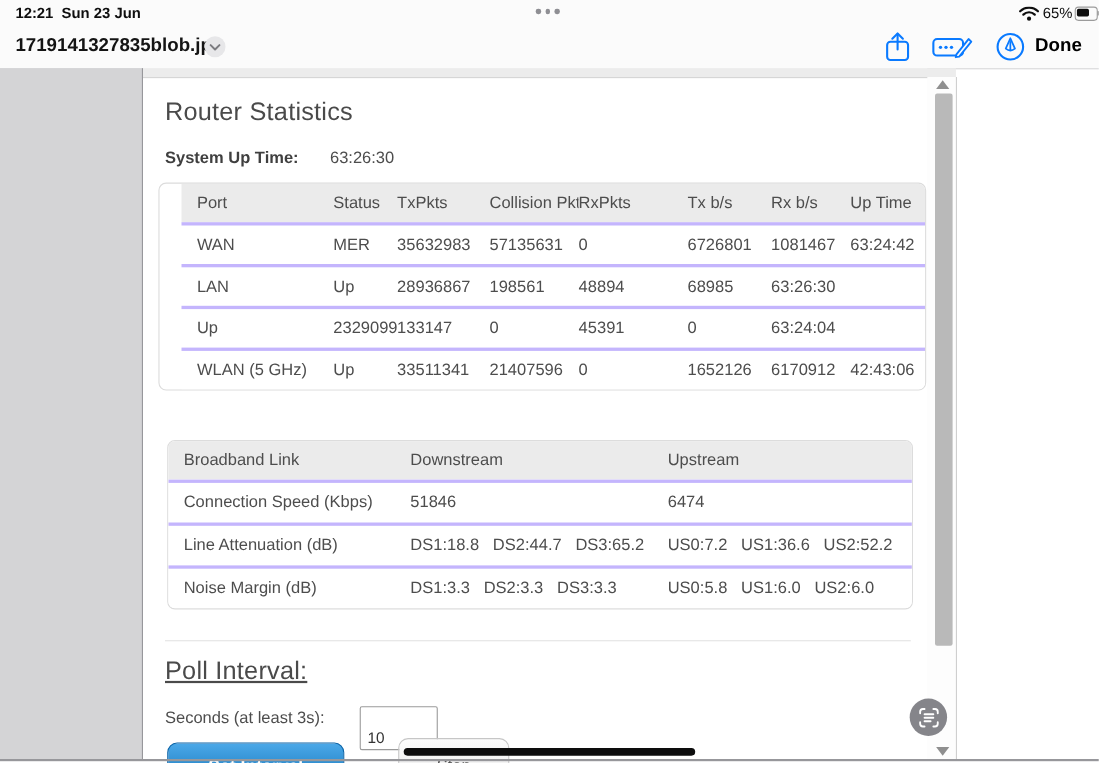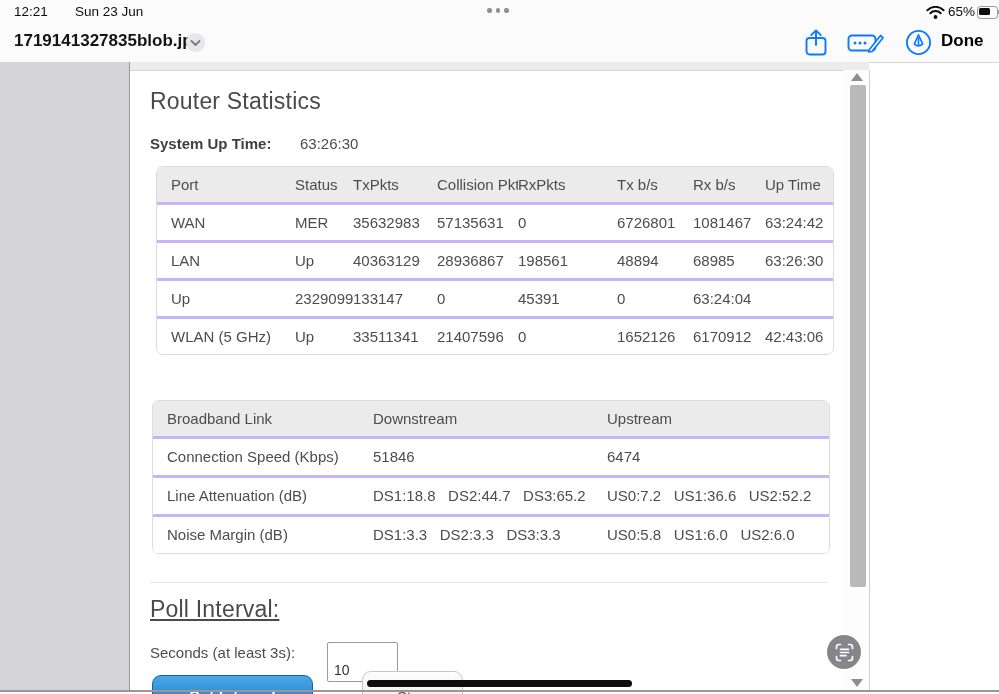--- a/index.html
+++ b/index.html
@@ -2,23 +2,23 @@
 <html><head>
 <meta charset="utf-8">
 <style>
   html,body{margin:0;padding:0;background:#fff;}
   #screen{position:relative;width:999px;height:694px;overflow:hidden;background:#fff;
           font-family:"Liberation Sans","DejaVu Sans",sans-serif;-webkit-font-smoothing:antialiased;}
   .abs{position:absolute;}
 
   
   #statusbar{left:0;top:0;width:999px;height:22px;background:#fbfbfb;}
-  .sb-text{font-size:13.5px;font-weight:400;color:#0e0e0e;top:4px;}
+  .sb-text{font-size:13.5px;font-weight:700;color:#0e0e0e;top:4px;}
   #sb-time{left:14px;}
-  #sb-date{left:75px;}
+  #sb-date{left:56px;}
   #mt-dots{left:487px;top:8px;display:flex;gap:4px;}
   #mt-dots i{width:4.5px;height:4.5px;border-radius:50%;background:#8e8e93;display:block;}
   #sb-batt-pct{left:948px;top:4px;font-size:13.5px;font-weight:400;color:#0e0e0e;}
   #battery{left:977px;top:6px;width:21px;height:11px;}
   #battery .shell{position:absolute;left:0;top:0;width:19px;height:11px;border:1px solid rgba(0,0,0,.38);border-radius:3.5px;}
   #battery .fill{position:absolute;left:2px;top:2px;width:11px;height:7px;border-radius:1.5px;background:#0e0e0e;}
   #battery .nub{position:absolute;left:20.5px;top:3.5px;width:2px;height:4px;border-radius:0 2px 2px 0;background:rgba(0,0,0,.38);}
 
   
   #navbar{left:0;top:22px;width:999px;height:40px;background:#fbfbfb;border-bottom:1px solid #d7d7d9;}
@@ -42,21 +42,21 @@
   #scroll-down{left:851px;top:679px;width:0;height:0;border-left:6.5px solid transparent;border-right:6.5px solid transparent;border-top:8px solid #8f8f8f;cursor:pointer;}
   #scroll-thumb{left:850px;top:85px;width:16px;height:502px;background:#b9b9b9;border-radius:2px;cursor:pointer;}
 
   
   .rp-h1{font-size:23px;color:#4a4a4a;letter-spacing:.2px;}
   #rp-title{left:150px;top:88px;}
   #rp-uptime-label{left:150px;top:135px;font-size:15px;font-weight:700;color:#3f3f3f;}
   #rp-uptime-value{left:300px;top:135px;font-size:15px;color:#4d4d4d;}
 
   .tbl{border:1px solid #dcdcdc;border-radius:7px;overflow:hidden;background:#fff;}
-  #ports-table{left:156px;top:166px;width:676px;}
+  #ports-table{left:144px;top:166px;width:676px;padding-left:20px;}
   #bb-table{left:152px;top:400px;width:676px;}
   .trow{display:grid;}
   #ports-table .trow{grid-template-columns:138px 58px 84px 81px 99px 76px 72px 68px;}
   #bb-table .trow{grid-template-columns:220px 234px 222px;}
   .thead{background:#ebebeb;height:35px;line-height:35px;}
   .tbody{background:#fff;height:35px;line-height:35px;border-top:3px solid #c4b5fd;}
   #bb-table .tbody{height:36px;line-height:36px;}
   .cell{font-size:15px;color:#4d4d4d;white-space:pre;overflow:hidden;}
   .cell:first-child{padding-left:14px;}
 
@@ -154,21 +154,20 @@
         <div class="cell">35632983</div>
         <div class="cell">57135631</div>
         <div class="cell">0</div>
         <div class="cell">6726801</div>
         <div class="cell">1081467</div>
         <div class="cell">63:24:42</div>
       </div>
       <div class="trow tbody">
         <div class="cell">LAN</div>
         <div class="cell">Up</div>
-        <div class="cell">40363129</div>
         <div class="cell">28936867</div>
         <div class="cell">198561</div>
         <div class="cell">48894</div>
         <div class="cell">68985</div>
         <div class="cell">63:26:30</div>
       </div>
       <div class="trow tbody">
         <div class="cell">Up</div>
         <div class="cell">2329099</div>
         <div class="cell">133147</div>

